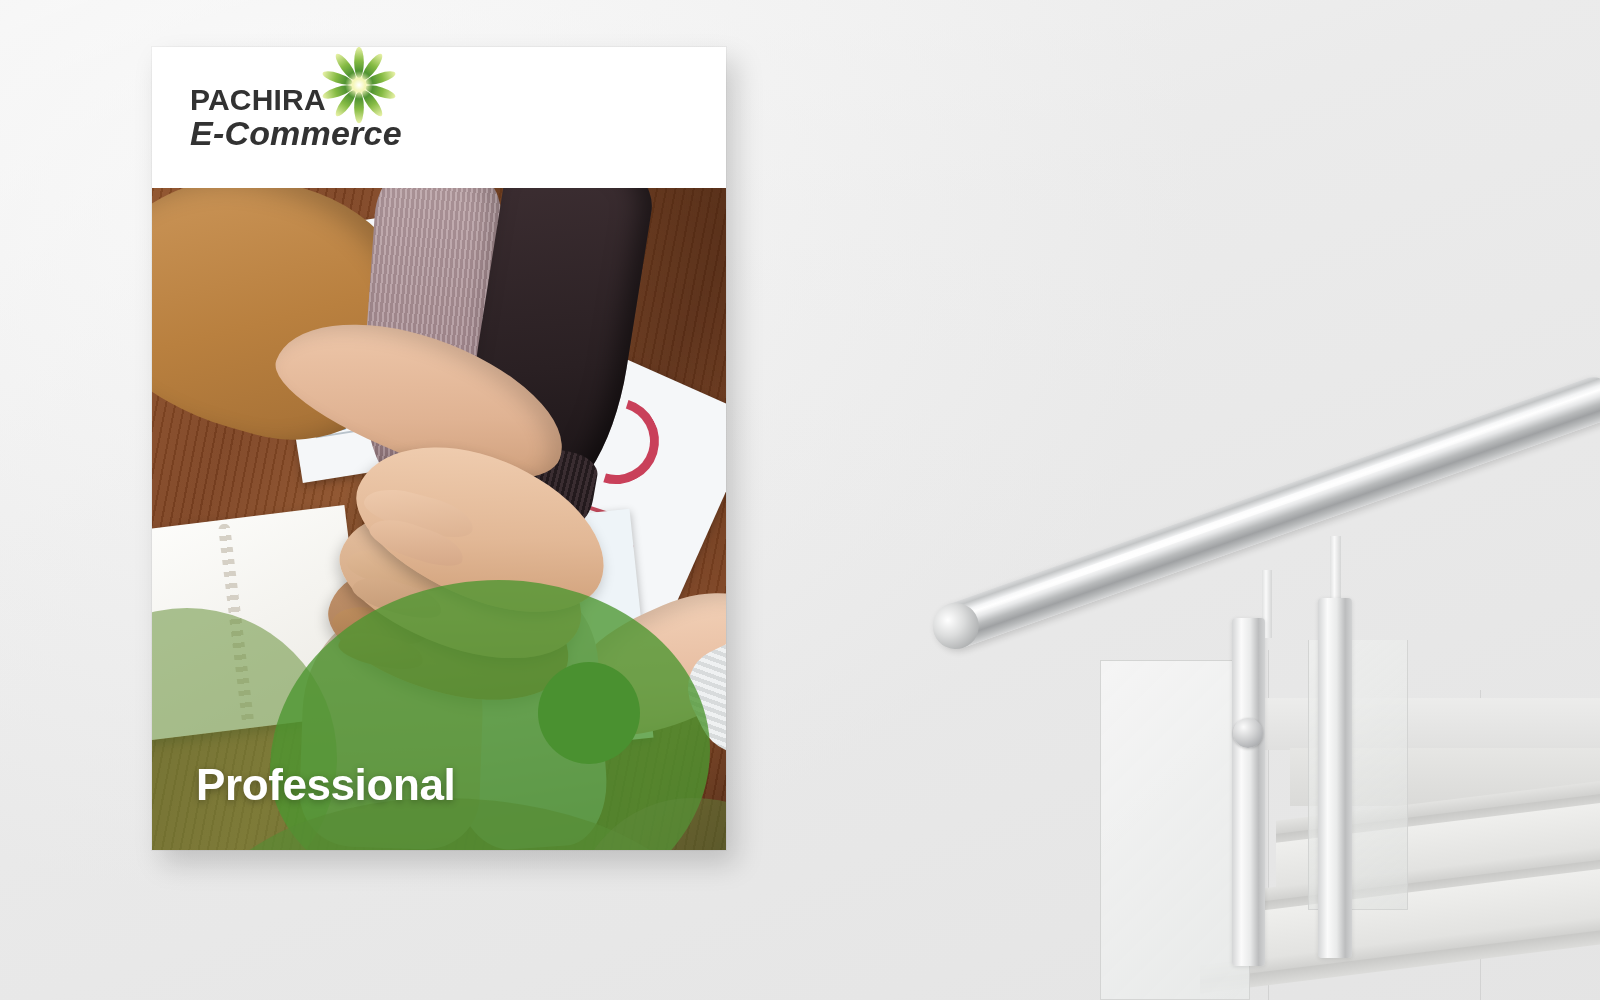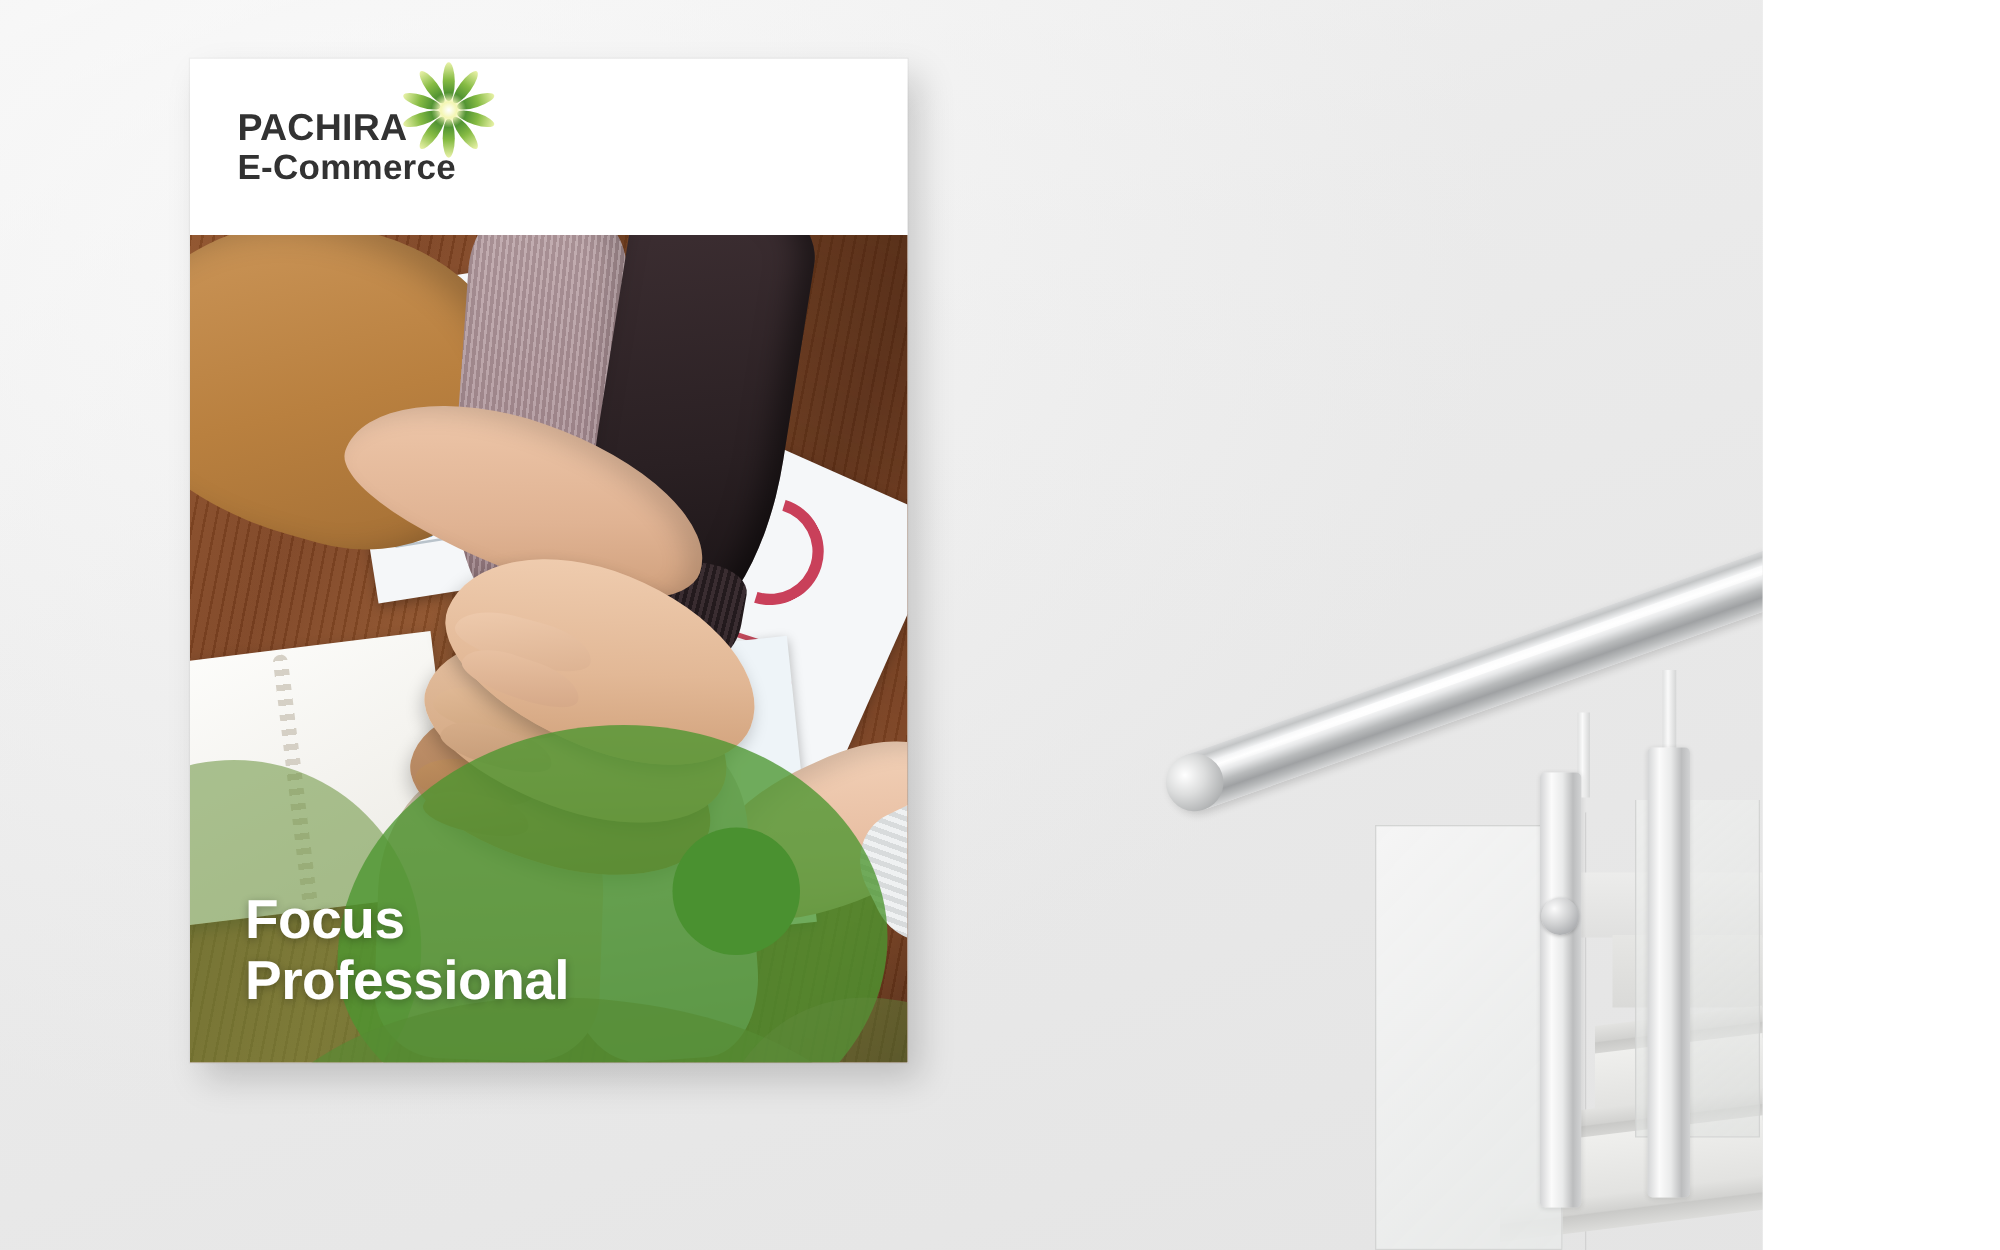--- a/index.html
+++ b/index.html
@@ -4,21 +4,21 @@
 <title>Pachira E-Commerce Poster Mockup</title>
 <style>
   * { margin:0; padding:0; box-sizing:border-box; }
   html, body {
     width:1600px; height:1000px; overflow:hidden;
     font-family:"Liberation Sans", sans-serif;
   }
 
   
   #scene {
-    position:relative; width:1410px; height:1000px;
+    position:relative; width:1600px; height:1000px;
     background:
       radial-gradient(ellipse 900px 700px at 300px 200px, #f4f4f4 0%, #ececec 55%, #e6e6e6 100%),
       linear-gradient(120deg,#f2f2f2 0%, #eaeaea 45%, #e4e4e4 100%);
     overflow:hidden;
   }
   #wall-gradient{
     position:absolute; inset:0;
     background:linear-gradient(160deg, rgba(255,255,255,.55) 0%, rgba(250,250,250,.25) 35%, rgba(225,225,225,.35) 100%);
     pointer-events:none;
   }
@@ -93,21 +93,21 @@
   #poster-header{
     position:relative; height:141px; background:#ffffff;
     display:flex; align-items:center; padding-left:38px;
   }
   #logo-block{ position:relative; display:flex; align-items:flex-start; }
   #logo-wordmark{
     color:#323232; font-weight:bold; line-height:1.06;
     letter-spacing:.2px;
   }
   #logo-line-1{ font-size:30px; display:block; }
-  #logo-line-2{ font-size:28px; display:block; }
+  #logo-line-2{ font-size:34px; display:block;font-style:italic; }
   #logo-mark{
     position:absolute; left:130px; top:-38px; width:78px; height:78px;
   }
 
   
   #poster-photo{
     position:relative; height:662px; overflow:hidden;
     background:#7a4726;
   }
   
@@ -414,20 +414,19 @@
         <div class="finger" style="left:26px; top:92px; width:98px; height:32px; background:linear-gradient(160deg,#ebc5a6,#d3a584); transform:rotate(-3deg);"></div>
       </div>
 
       <div id="green-blob-left"></div>
       <div id="green-blob-main"></div>
       <div id="green-blob-bottom"></div>
       <div id="green-blob-right"></div>
       <div id="green-circle" style="background: rgb(74, 145, 48);"></div>
 
       <div id="poster-headline" style="color: rgb(255, 255, 255);">
-        <span>Focus</span>
         <span>Professional</span>
       </div>
 
     </div>
   </div>
 
 </div>
 
 </body></html>

